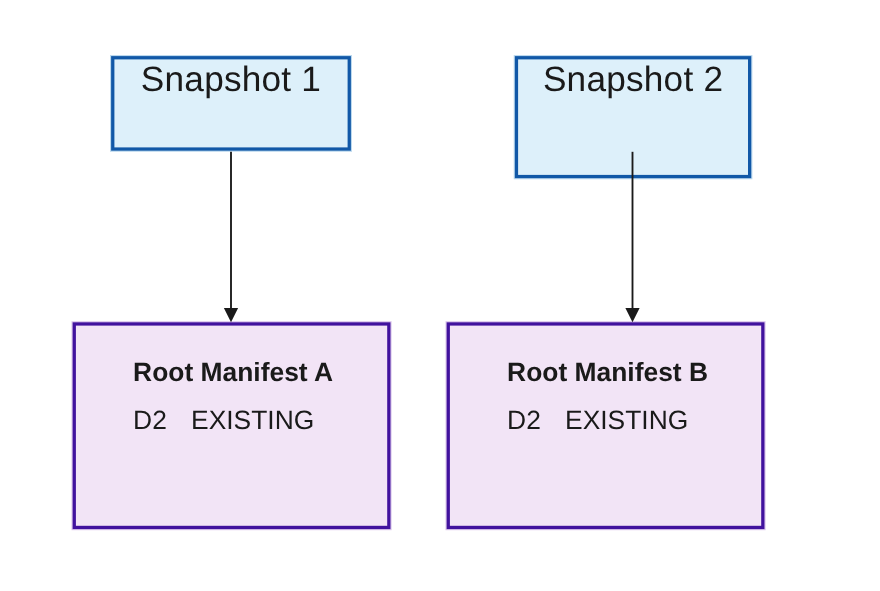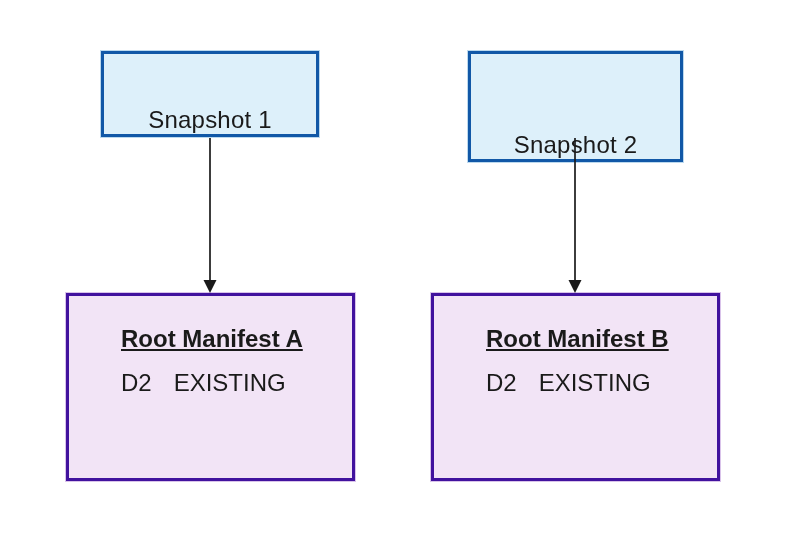--- a/index.html
+++ b/index.html
@@ -18,41 +18,40 @@
   }
   .box {
     position: absolute;
     box-sizing: border-box;
   }
   .snapshot-box {
     background: #ddf0fa;
     border: 3px solid #1158a7;
     box-shadow: 0 0 0 1px #bcd9ee;
     display: flex;
-    align-items: flex-end;
+    align-items: flex-start;
     justify-content: center;
-    font-size: 24px;
+    font-size: 32px;
     letter-spacing: 0.2px;
   }
   .snapshot-1 { left: 101px; top: 51px; width: 218px; height: 86px; }
   .snapshot-2 { left: 468px; top: 51px; width: 215px; height: 111px; }
   .manifest-box {
     background: #f2e4f6;
     border: 3px solid #41129e;
     box-shadow: 0 0 0 1px #d9c3ea;
     padding: 21px 10px 0 52px;
     font-size: 24px;
   }
   .manifest-a { left: 66px; top: 293px; width: 289px; height: 188px; }
-  .manifest-b { left: 431px; top: 293px; width: 289px; height: 188px; }
+  .manifest-b { left: 406px; top: 293px; width: 289px; height: 188px; }
   .manifest-title {
     font-weight: bold;
     line-height: 44px;
     white-space: nowrap;
-    text-decoration: underline;
   }
   .manifest-row {
     line-height: 44px;
     white-space: nowrap;
   }
   .manifest-row .row-key {
     display: inline-block;
     min-width: 46px;
   }
   .arrow-layer {

